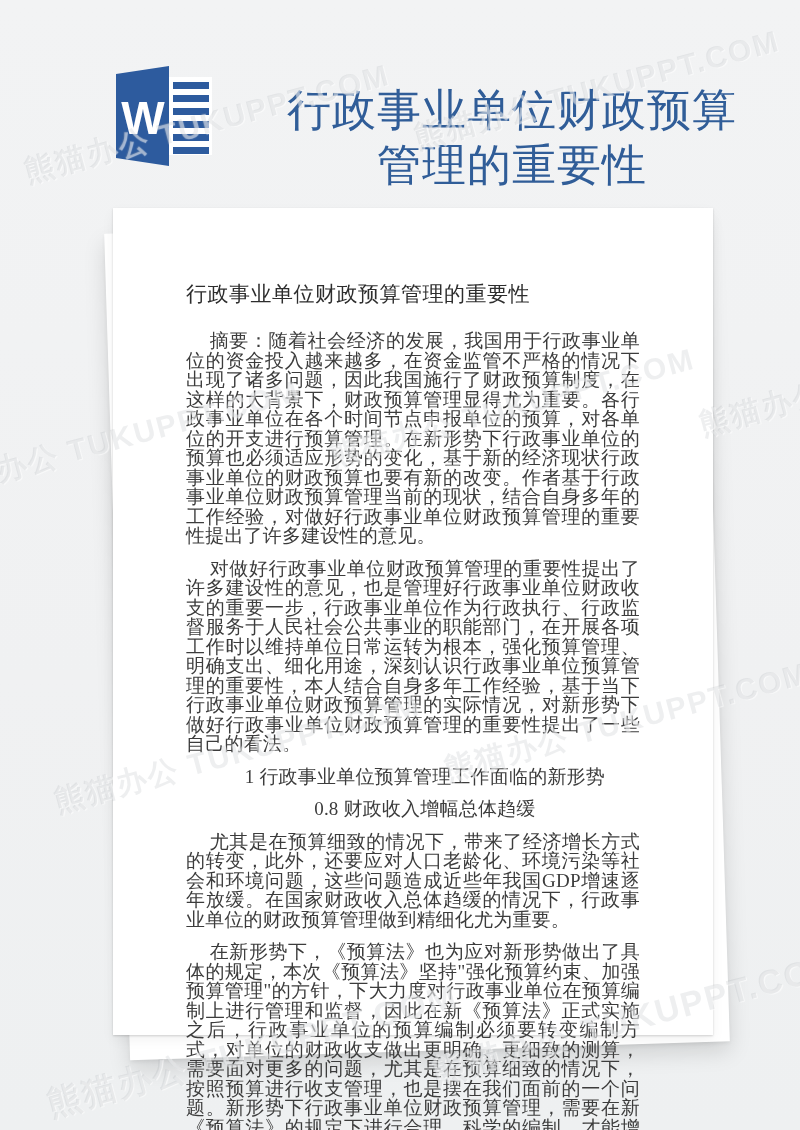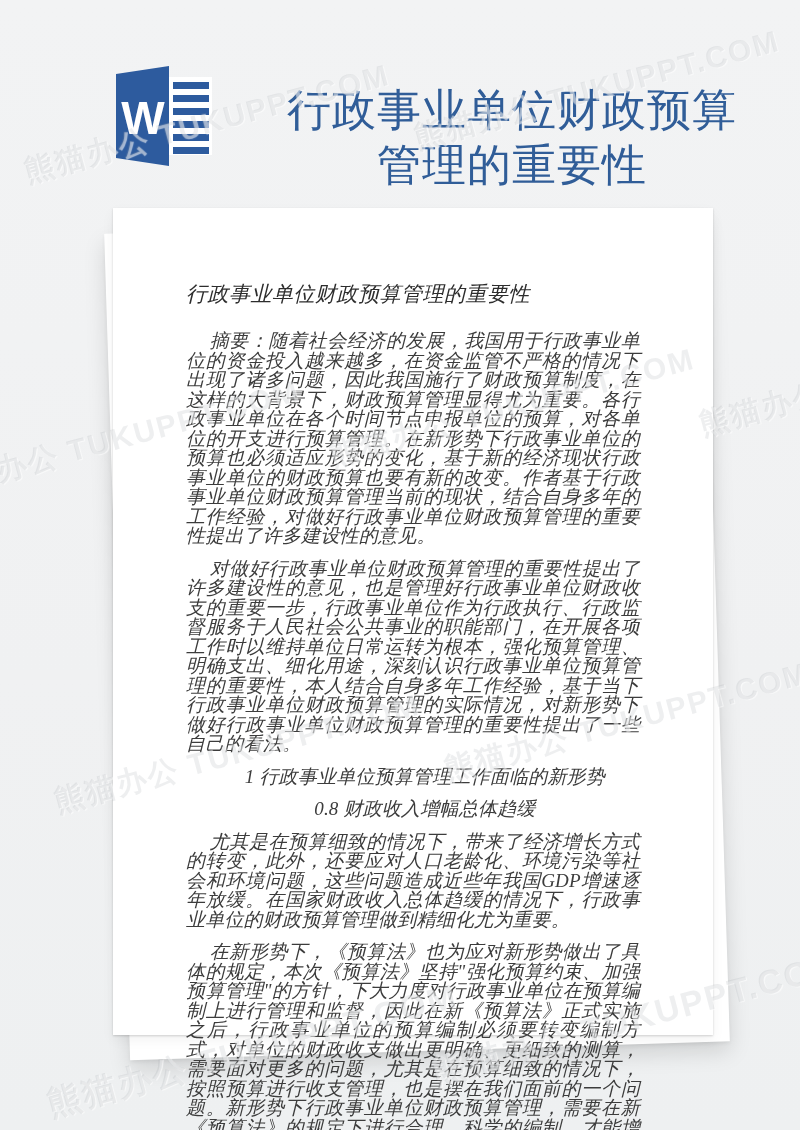--- a/index.html
+++ b/index.html
@@ -31,21 +31,20 @@
     box-shadow:0 10px 22px rgba(0,0,0,0.13), 0 2px 4px rgba(0,0,0,0.06);
     z-index:1;
   }
   .sheet{
     position:absolute;left:113px;top:208px;width:600px;height:827px;
     background:#ffffff;
     box-shadow:0 1px 2px rgba(0,0,0,0.16), 0 5px 12px rgba(0,0,0,0.05);
     z-index:2;
     box-sizing:border-box;
     padding:73px 73px 0 73px;
-    font-style:italic;
   }
   .doc-title{
     margin:0 0 24px 0;
     font-size:21px;line-height:26px;font-weight:400;color:#2d2d2d;
     letter-spacing:0.5px;
   }
   .doc-body{color:#3c3c3c;}
   .blk{
     margin:0 0 13px 0;
     font-size:19px;line-height:19.5px;

